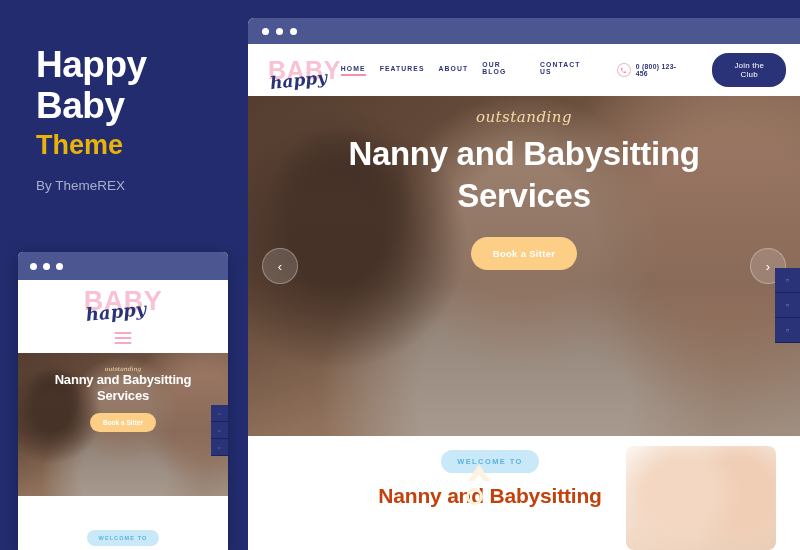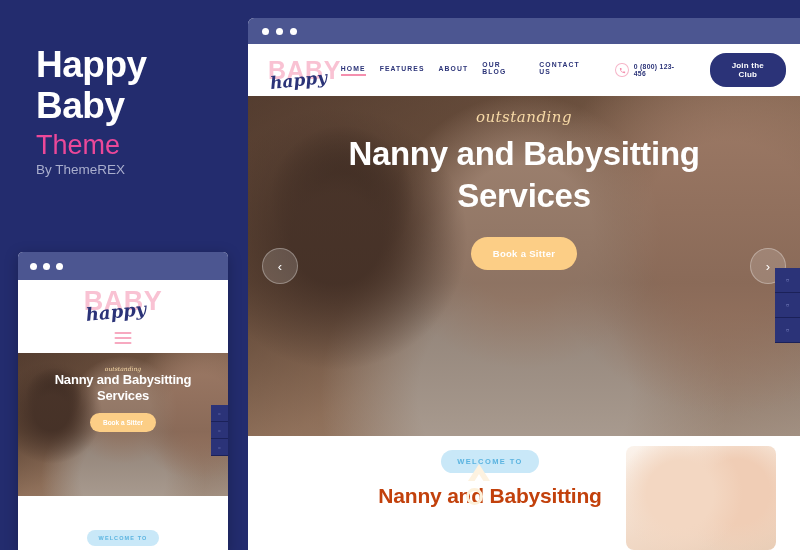--- a/index.html
+++ b/index.html
@@ -30,27 +30,28 @@
   .brand-title {
     font-size: 37px;
     line-height: 41px;
     font-weight: bold;
     color: #ffffff;
     letter-spacing: -0.5px;
   }
   .brand-sub {
     font-size: 27px;
     line-height: 34px;
-    color: #ec4899;
-    font-weight: 400;
+    color: #eab308;
+    font-weight: 700;
     margin-top: 2px;
   }
   .brand-author {
     font-size: 13.5px;
     color: #a9aecd;
+    margin-top: 16px;
     font-weight: 400;
   }
 
   
   .mobile-window {
     position: absolute;
     left: 18px; top: 252px;
     width: 210px; height: 300px;
     background: #ffffff;
     border-radius: 5px 5px 0 0;
@@ -190,21 +191,21 @@
     font-size: 6.8px;
     font-weight: bold;
     color: #2b3378;
     letter-spacing: 0.3px;
   }
   .join-btn {
     margin-left: 12px;
     background: #2b3378;
     color: #fff;
     font-size: 8px;
-    font-weight: bold;
+    font-weight: normal;
     padding: 8px 13px;
     border-radius: 16px;
     letter-spacing: 0.2px;
     cursor: pointer;
     border: none;
   }
 
   
   .hero {
     position: relative;

